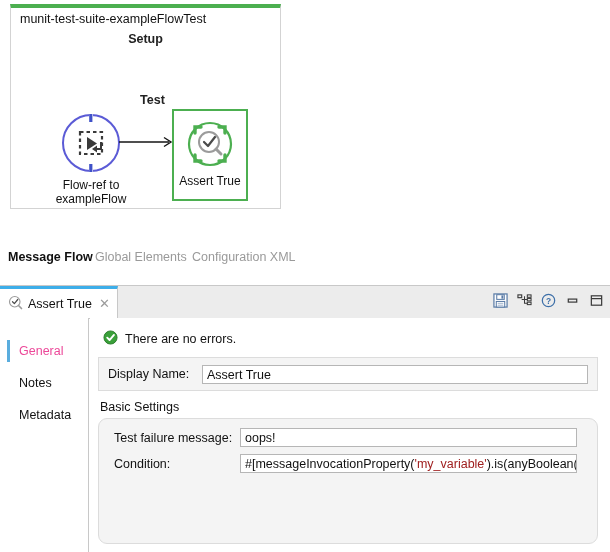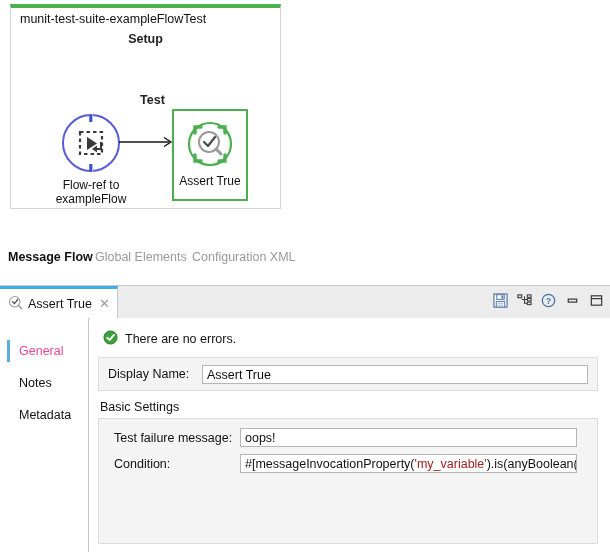--- a/index.html
+++ b/index.html
@@ -298,20 +298,21 @@
     overflow: hidden;
   }
   #basic-settings-title {
     margin: 9px 0 4px 2px;
     font-size: 12.5px;
     color: #111;
   }
   #basic-settings-group {
     height: 126px;
     padding: 9px 0 0 0;
+    border-radius: 9px;
   }
   .bs-row {
     display: flex;
     align-items: center;
     margin-bottom: 7px;
     padding-left: 15px;
   }
   .bs-row .field-label { width: 126px; }
   .bs-row .text-input {
     flex: 0 0 337px;

